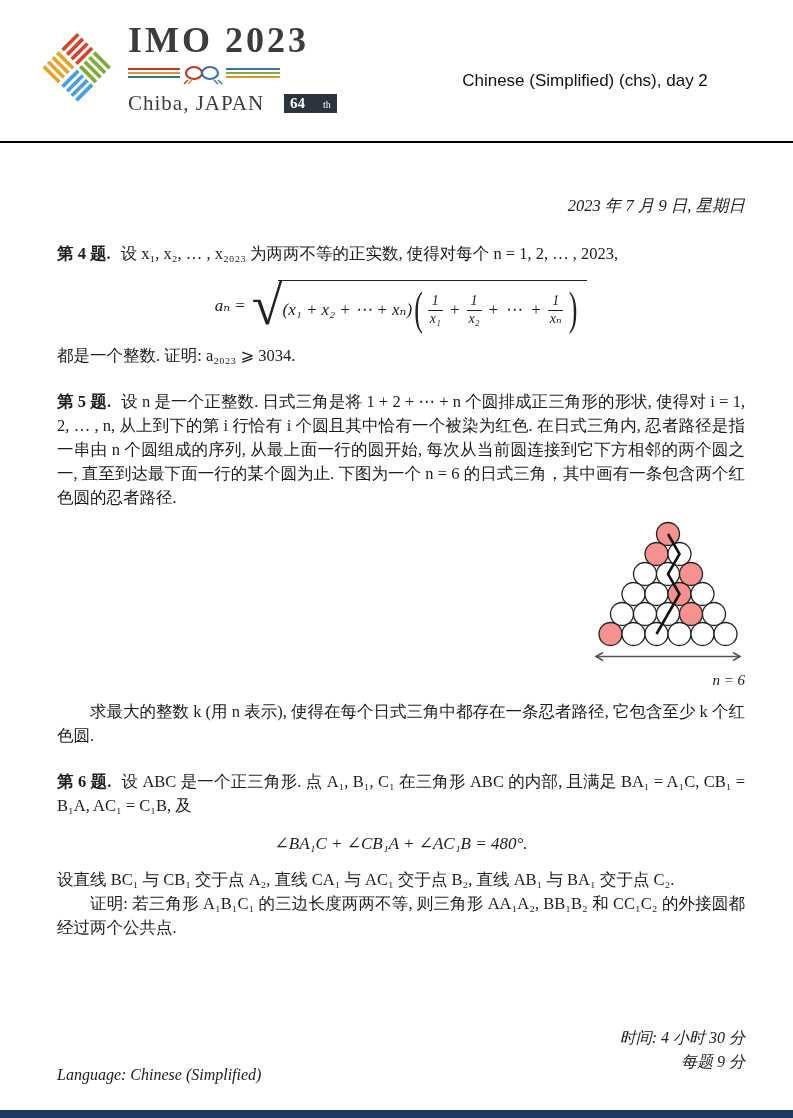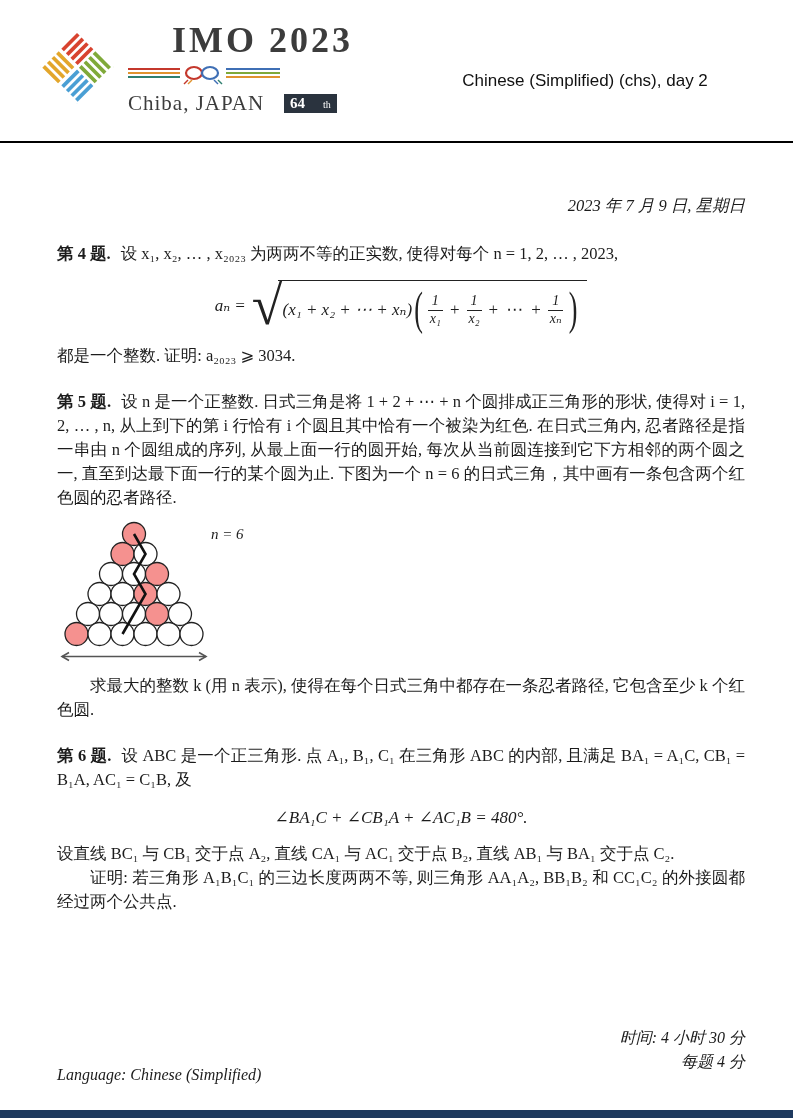--- a/index.html
+++ b/index.html
@@ -8,21 +8,21 @@
     width:793px;height:1118px;
     margin:0 auto;
     background:#ffffff;
     font-family:"Liberation Serif","DejaVu Serif",serif;
     color:#1c1c1c;
     overflow:hidden;
   }
   
   .logo-block{position:absolute;left:40px;top:22px;display:flex;align-items:center;gap:14px;}
   .logo-text{display:flex;flex-direction:column;align-items:flex-start;}
-  .logo-title{font-size:36px;letter-spacing:3px;color:#3c3c3c;font-weight:600;line-height:1.0;margin-left:44px;}
+  .logo-title{font-size:36px;letter-spacing:3px;color:#3c3c3c;font-weight:600;line-height:1.0;}
   .logo-ribbon{margin:3px 0 2px 0;}
   .logo-bottom{display:flex;align-items:center;gap:20px;}
   .logo-location{font-size:21px;color:#3c3c3c;letter-spacing:1px;}
   .edition-badge{background:#2a333e;color:#ffffff;padding:1px 6px 2px 6px;line-height:1.1;display:inline-flex;align-items:baseline;}
   .edition-num{font-size:15px;font-weight:bold;}
   .edition-suffix{font-size:10px;margin-left:9px;padding-left:9px;}
   .doc-label{
     position:absolute;left:430px;top:71px;width:310px;
     font-family:"Liberation Sans","DejaVu Sans",sans-serif;
     font-size:17px;color:#111;text-align:center;
@@ -41,21 +41,21 @@
   .angle-formula{text-align:center;font-style:italic;margin:14px 0 12px 0;font-size:17px;text-indent:0;}
   .sqrt{display:inline-flex;align-items:flex-start;margin-left:6px;}
   .sqrt-sign{font-size:56px;line-height:0.92;font-style:normal;margin-right:-5px;color:#222;}
   .sqrt-body{display:inline-flex;align-items:center;border-top:1.7px solid #222;padding:7px 8px 0 5px;height:44px;}
   .bigparen{display:inline-block;font-size:26px;transform:scaleY(1.75);font-style:normal;margin:0 2px;color:#222;}
   .frac{display:inline-flex;flex-direction:column;align-items:center;font-size:14px;line-height:1.15;margin:0 3px;}
   .frac .num{padding:0 4px;border-bottom:1.1px solid #222;}
   .frac .den{padding:0 2px;}
   .op{margin:0 4px;font-style:normal;}
   
-  .figure{display:flex;flex-direction:row;align-items:flex-start;margin:10px 0 8px 0;}
+  .figure{display:flex;flex-direction:column;align-items:flex-end;margin:10px 0 8px 0;}
   .figure-label{font-style:italic;font-size:15px;margin-top:2px;text-indent:0;}
   
   .footer-language{position:absolute;left:57px;top:1028px;font-style:italic;font-size:16px;margin-top:38px;}
   .footer-right{position:absolute;right:48px;top:1026px;text-align:right;font-style:italic;font-size:16px;line-height:24px;}
   .bottom-bar{position:absolute;left:0;bottom:0;width:793px;height:8px;background:#1e3a5f;}
 </style>
 </head>
 <body>
 
 <div class="page">
@@ -210,17 +210,17 @@
     <p class="angle-formula">∠BA₁C + ∠CB₁A + ∠AC₁B = 480°.</p>
 
     <p>设直线 BC₁ 与 CB₁ 交于点 A₂, 直线 CA₁ 与 AC₁ 交于点 B₂, 直线 AB₁ 与 BA₁ 交于点 C₂.</p>
     <p class="indent">证明: 若三角形 A₁B₁C₁ 的三边长度两两不等, 则三角形 AA₁A₂, BB₁B₂ 和 CC₁C₂ 的外接圆都经过两个公共点.</p>
 
   </div>
 
   <div class="footer-language">Language: Chinese (Simplified)</div>
   <div class="footer-right">
     <div>时间: 4 小时 30 分</div>
-    <div>每题 4 分</div>
+    <div>每题 9 分</div>
   </div>
   <div class="bottom-bar"></div>
 
 </div>
 
 </body></html>

